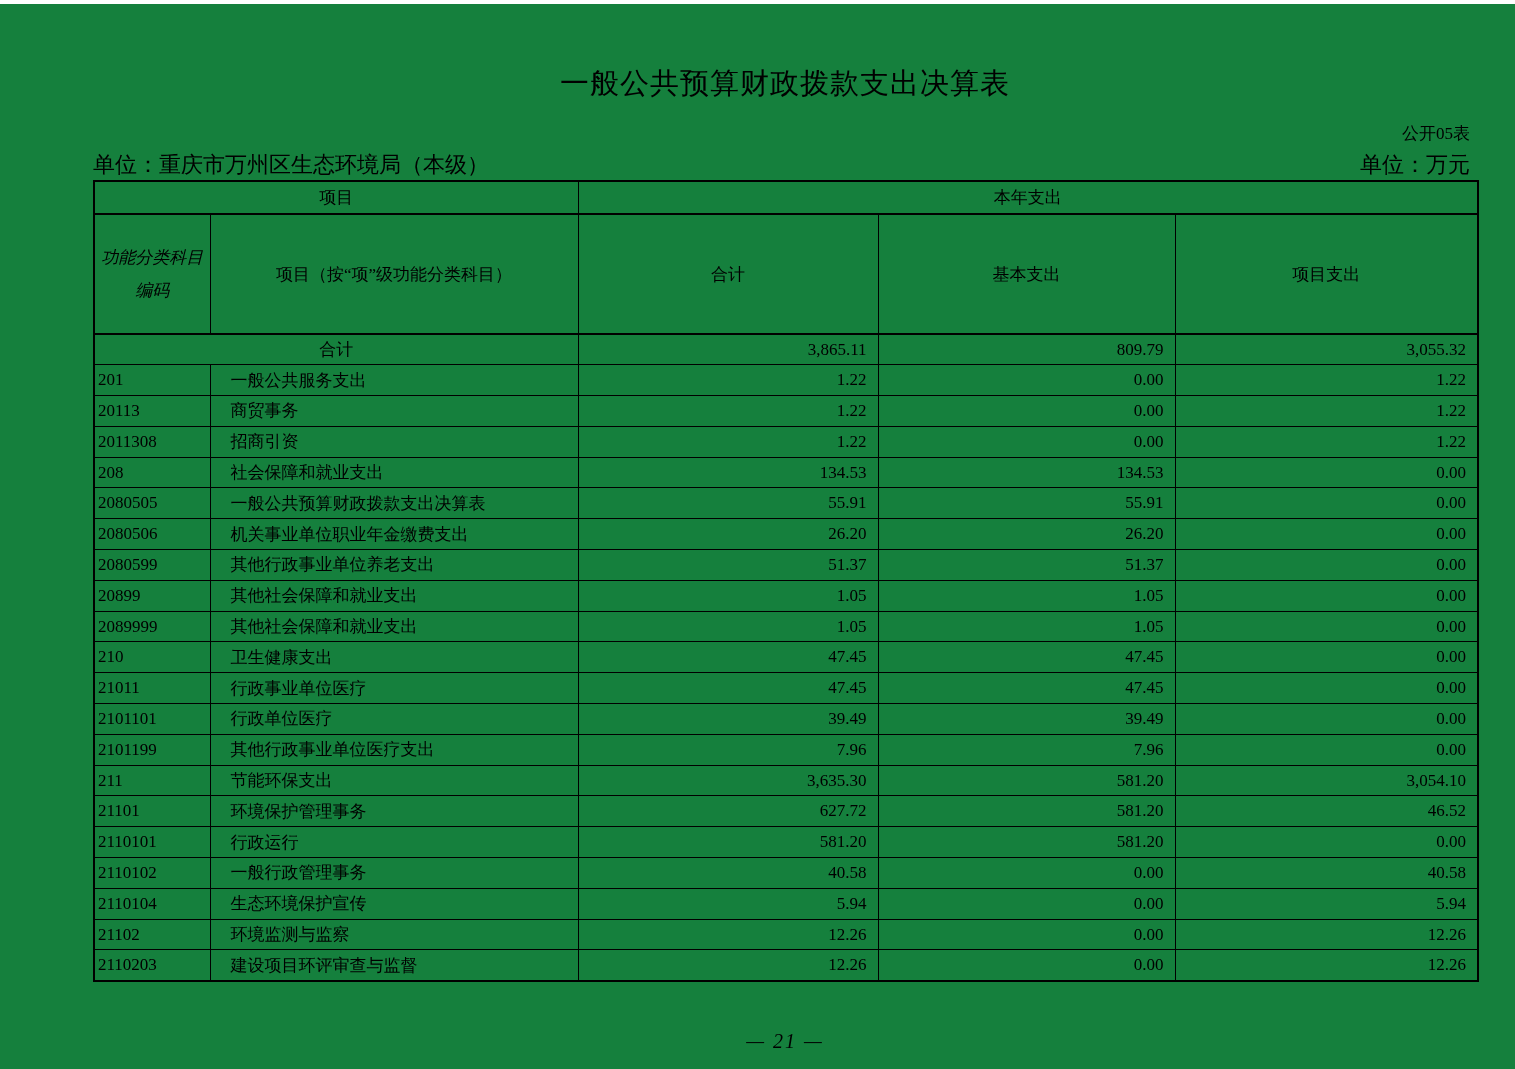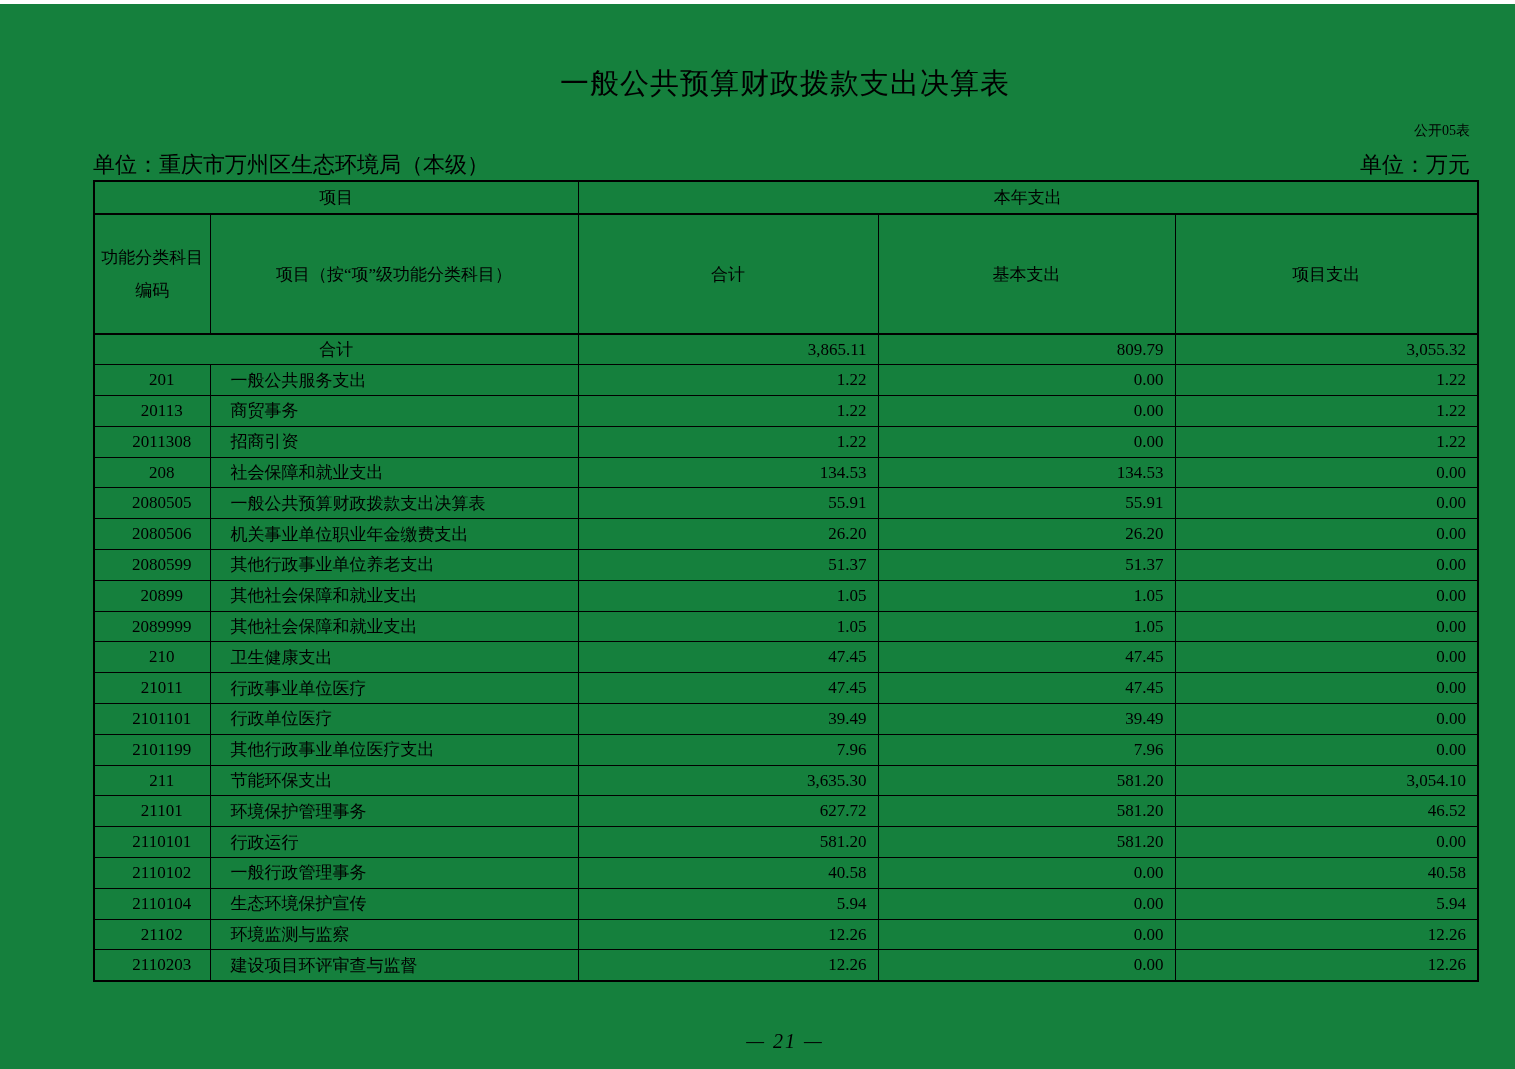--- a/index.html
+++ b/index.html
@@ -26,21 +26,21 @@
     font-size: 29px;
     letter-spacing: 1px;
     color: #000;
     white-space: nowrap;
   }
   .table-code-line {
     position: absolute;
     left: 93px; top: 118px;
     width: 1377px;
     text-align: right;
-    font-size: 14px;
+    font-size: 17px;
   }
   .unit-line {
     position: absolute;
     left: 93px; top: 146px;
     width: 1377px;
     display: flex;
     justify-content: space-between;
     font-size: 22px;
   }
   table.budget {
@@ -54,24 +54,24 @@
   }
   table.budget th, table.budget td {
     border: 1px solid #000;
     font-weight: normal;
     overflow: hidden;
     white-space: nowrap;
     vertical-align: middle;
   }
   tr.group-row th { height: 33px; text-align: center; border-bottom: 2px solid #000; }
   tr.colhead-row th { height: 120px; text-align: center; border-bottom: 2px solid #000; }
-  .code-lines div { line-height: 33px; }
+  .code-lines div { line-height: 33px; font-style: italic; }
   tr.total-row td, tr.data-row td { height: 30.8px; }
   td.c-merged { text-align: center; }
-  td.c-code { text-align: center; padding-left: 19px; }
+  td.c-code { text-align: left; padding-left: 3px; }
   td.c-name { text-align: left; padding-left: 20px; }
   td.c-num  { text-align: right; padding-right: 11px; }
   .page-number {
     position: absolute;
     left: 93px; top: 1026px;
     width: 1384px;
     text-align: center;
     font-size: 20px;
     letter-spacing: 2px;
     font-style: italic;

